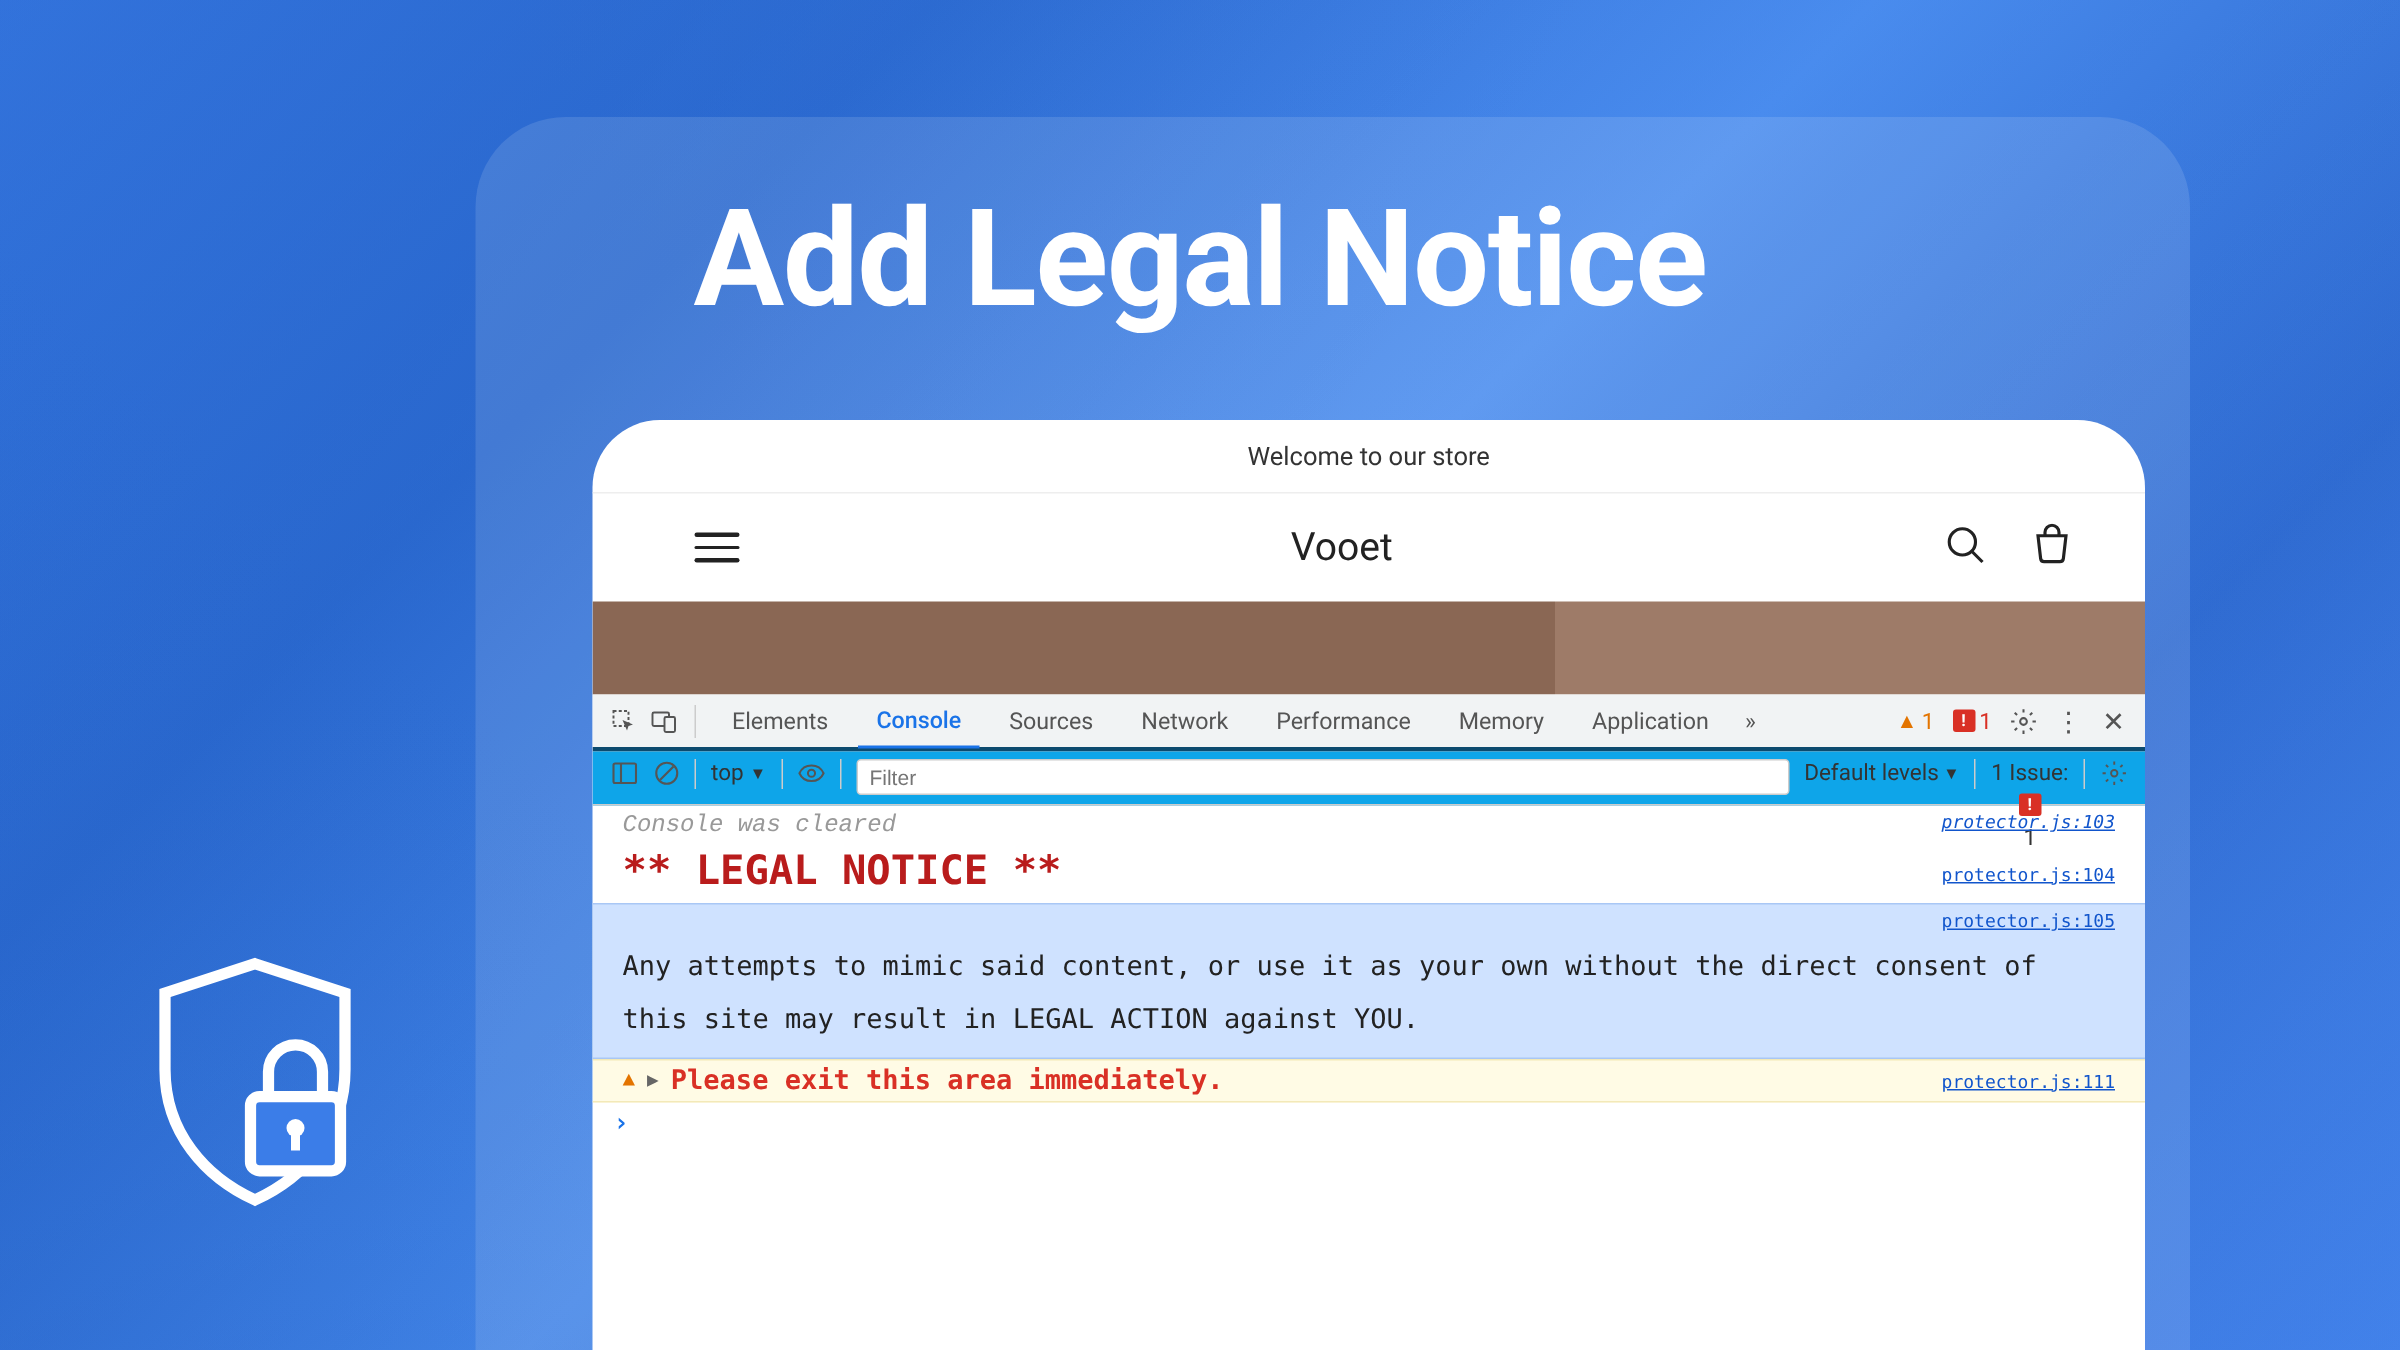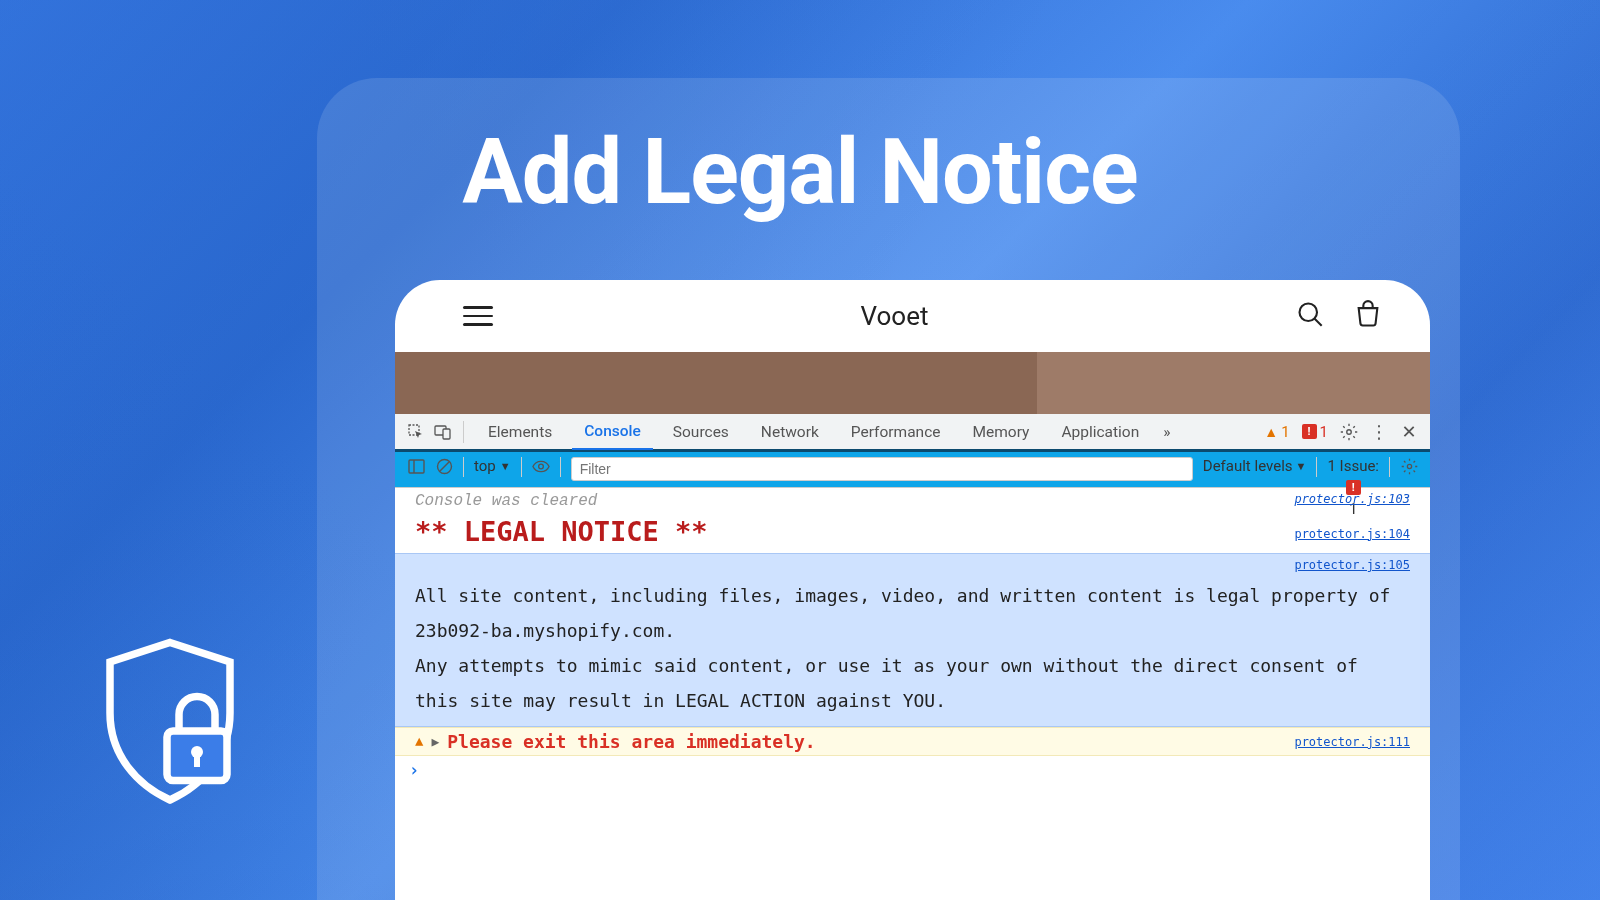--- a/index.html
+++ b/index.html
@@ -258,20 +258,21 @@
     <path d="M50 5 L90 18 V52 C90 80 72 100 50 110 C28 100 10 80 10 52 V18 Z"></path>
     <rect x="48" y="64" width="40" height="33" rx="4" fill="#3b7de8" stroke="#fff"></rect>
     <path d="M56 64 V53 a12 12 0 0 1 24 0 V64" fill="none" stroke="#fff"></path>
     <circle cx="68" cy="78" r="4" fill="#fff" stroke="none"></circle>
     <rect x="66" y="78" width="4" height="10" fill="#fff" stroke="none"></rect>
   </svg>
 </div>
 
 <div class="browser">
 
+  <div class="announcement">Welcome to our store</div>
 
   <div class="store-header">
     <div class="hamburger">
       <span></span>
         <span></span>
         <span></span>
     </div>
     <div class="store-name">Vooet</div>
     <div class="header-icons">
       <span>
@@ -388,21 +389,20 @@
         <a class="src-link">protector.js:103</a>
       </div>
 
       <div class="log-row" style="align-items:center;padding-top:0;padding-bottom:0">
         <span class="legal-notice" style="padding-left:0">**  LEGAL NOTICE **</span>
         <a class="src-link">protector.js:104</a>
       </div>
 
       <div class="info-block">
         <a class="src-link">protector.js:105</a>
-        <div class="info-text">All site content, including files, images, video, and written content is legal property of 23b092-ba.myshopify.com.</div>
         <div class="info-text">Any attempts to mimic said content, or use it as your own without the direct consent of this site may result in LEGAL ACTION against YOU.</div>
       </div>
 
       <div class="warn-row">
         <span class="warn-tri">▲</span>
         <span class="warn-caret">▶</span>
         <span class="warn-text">Please exit this area immediately.</span>
         <a class="src-link">protector.js:111</a>
       </div>
 

